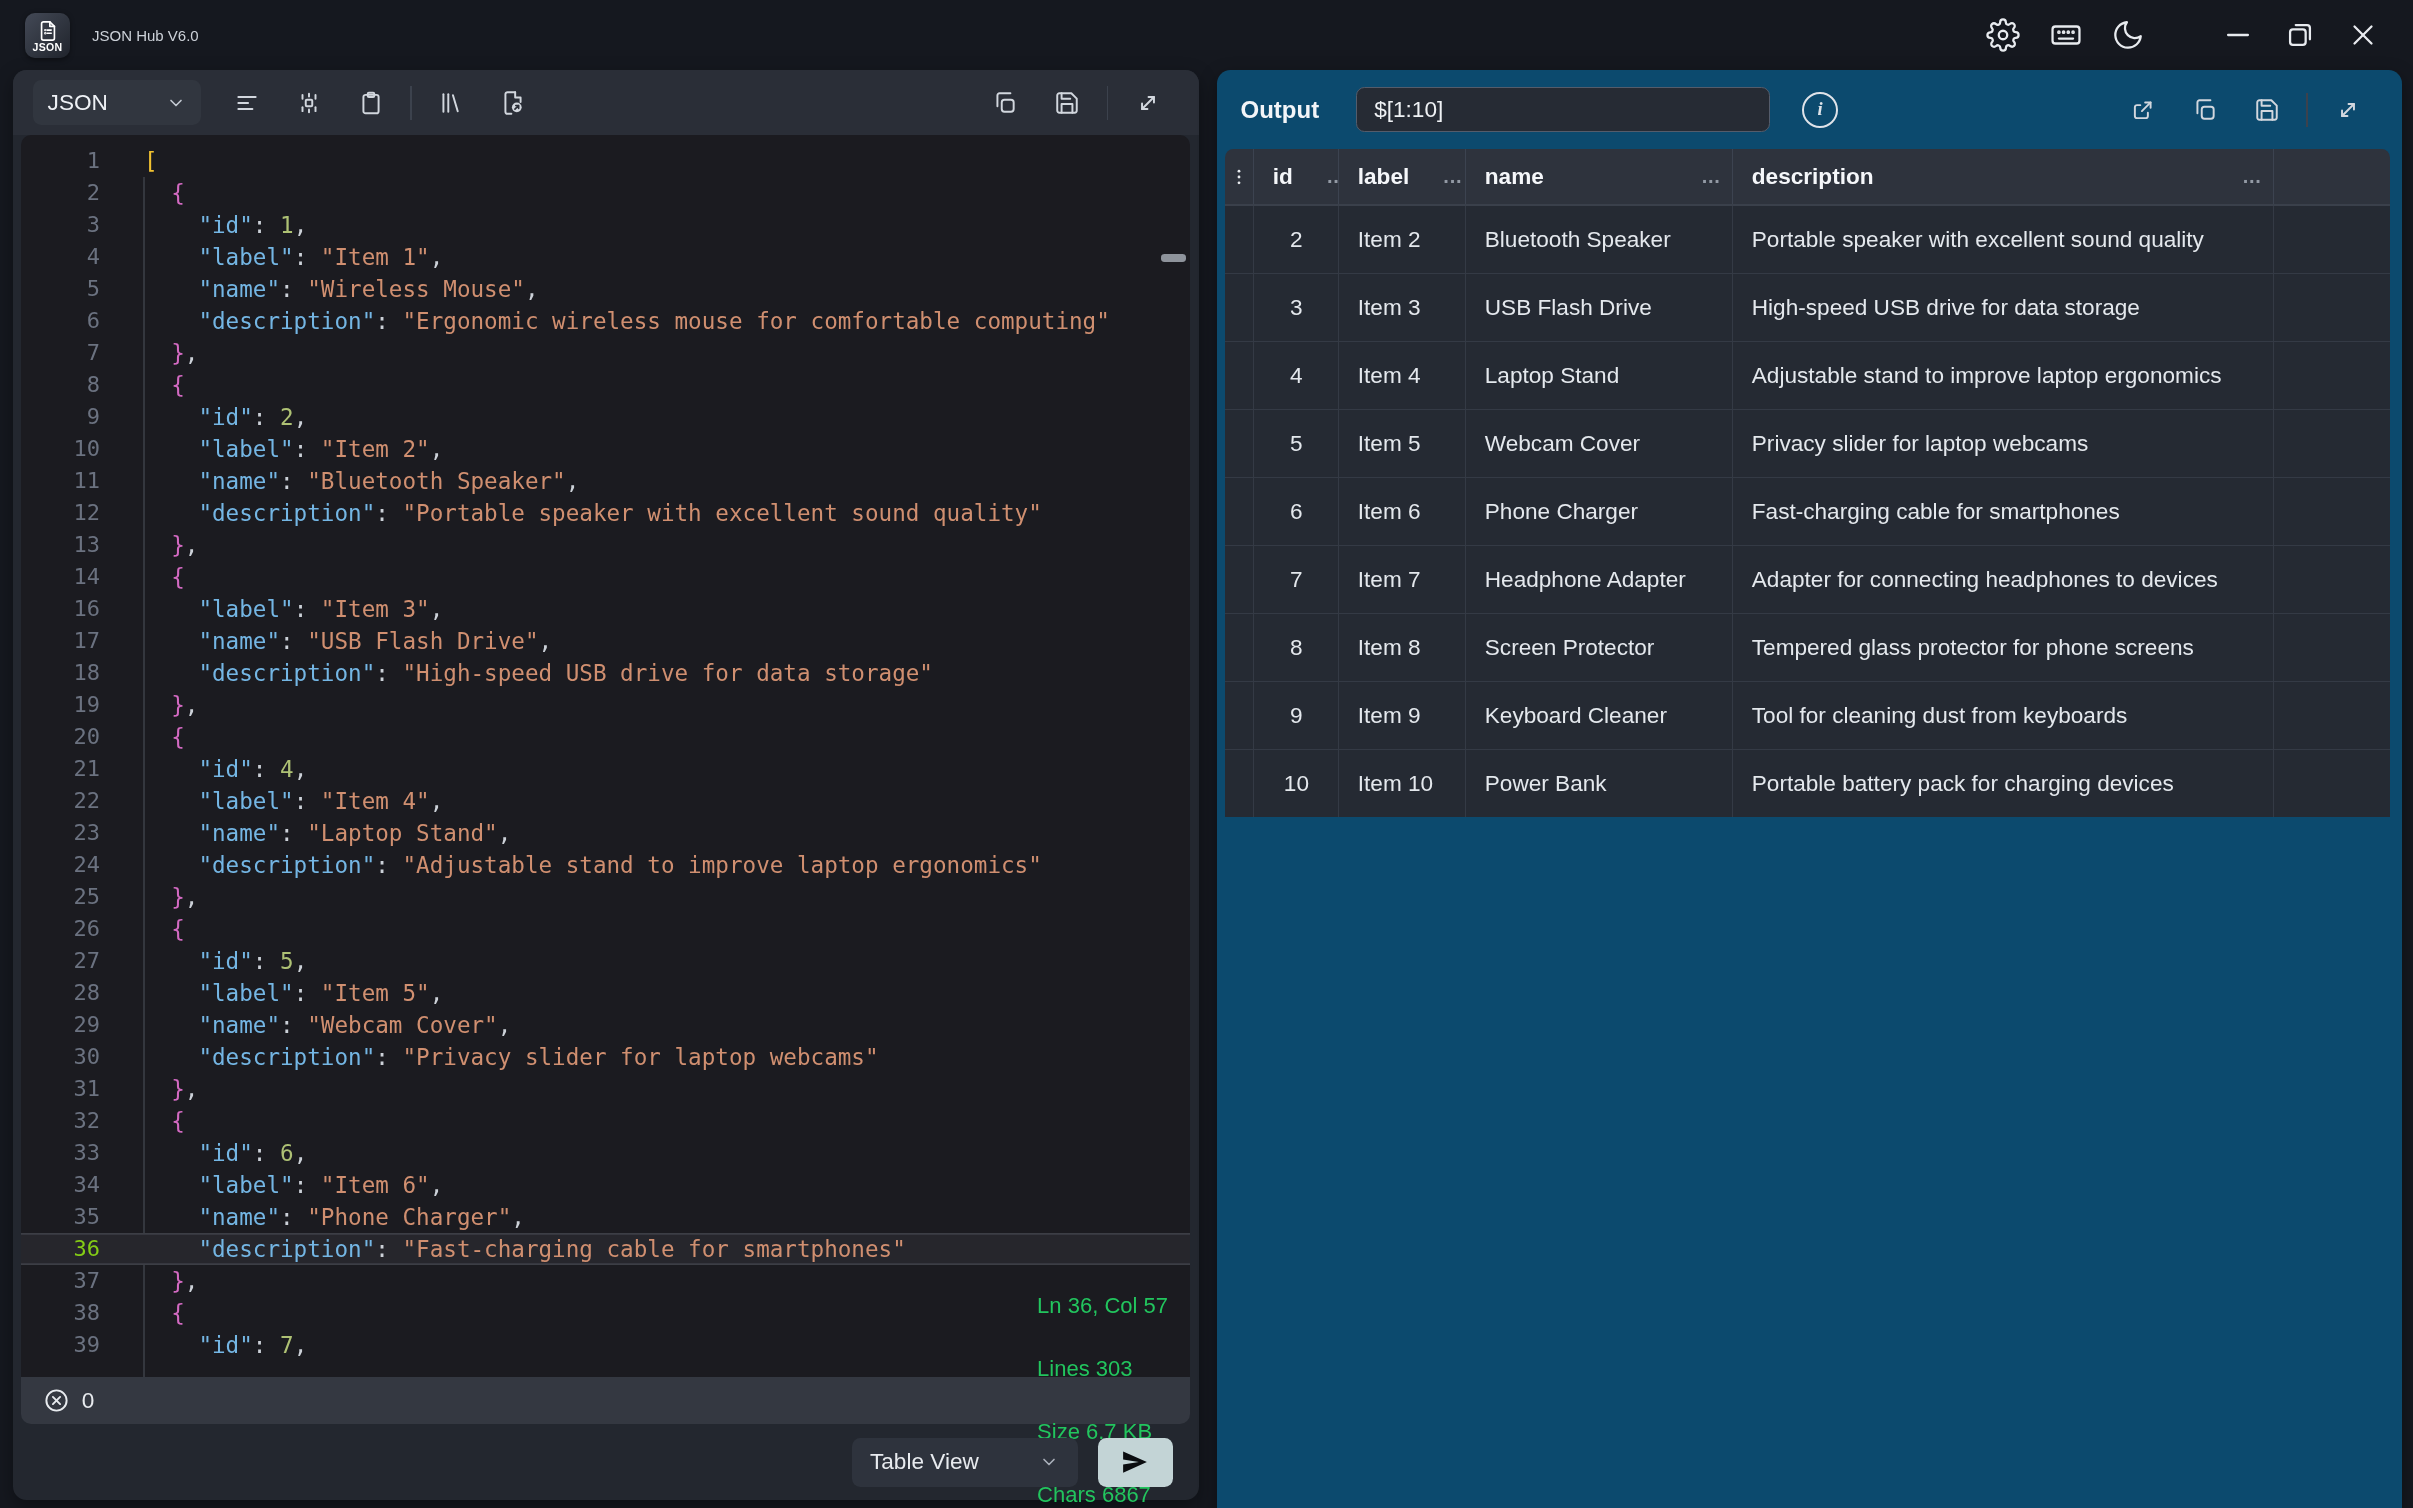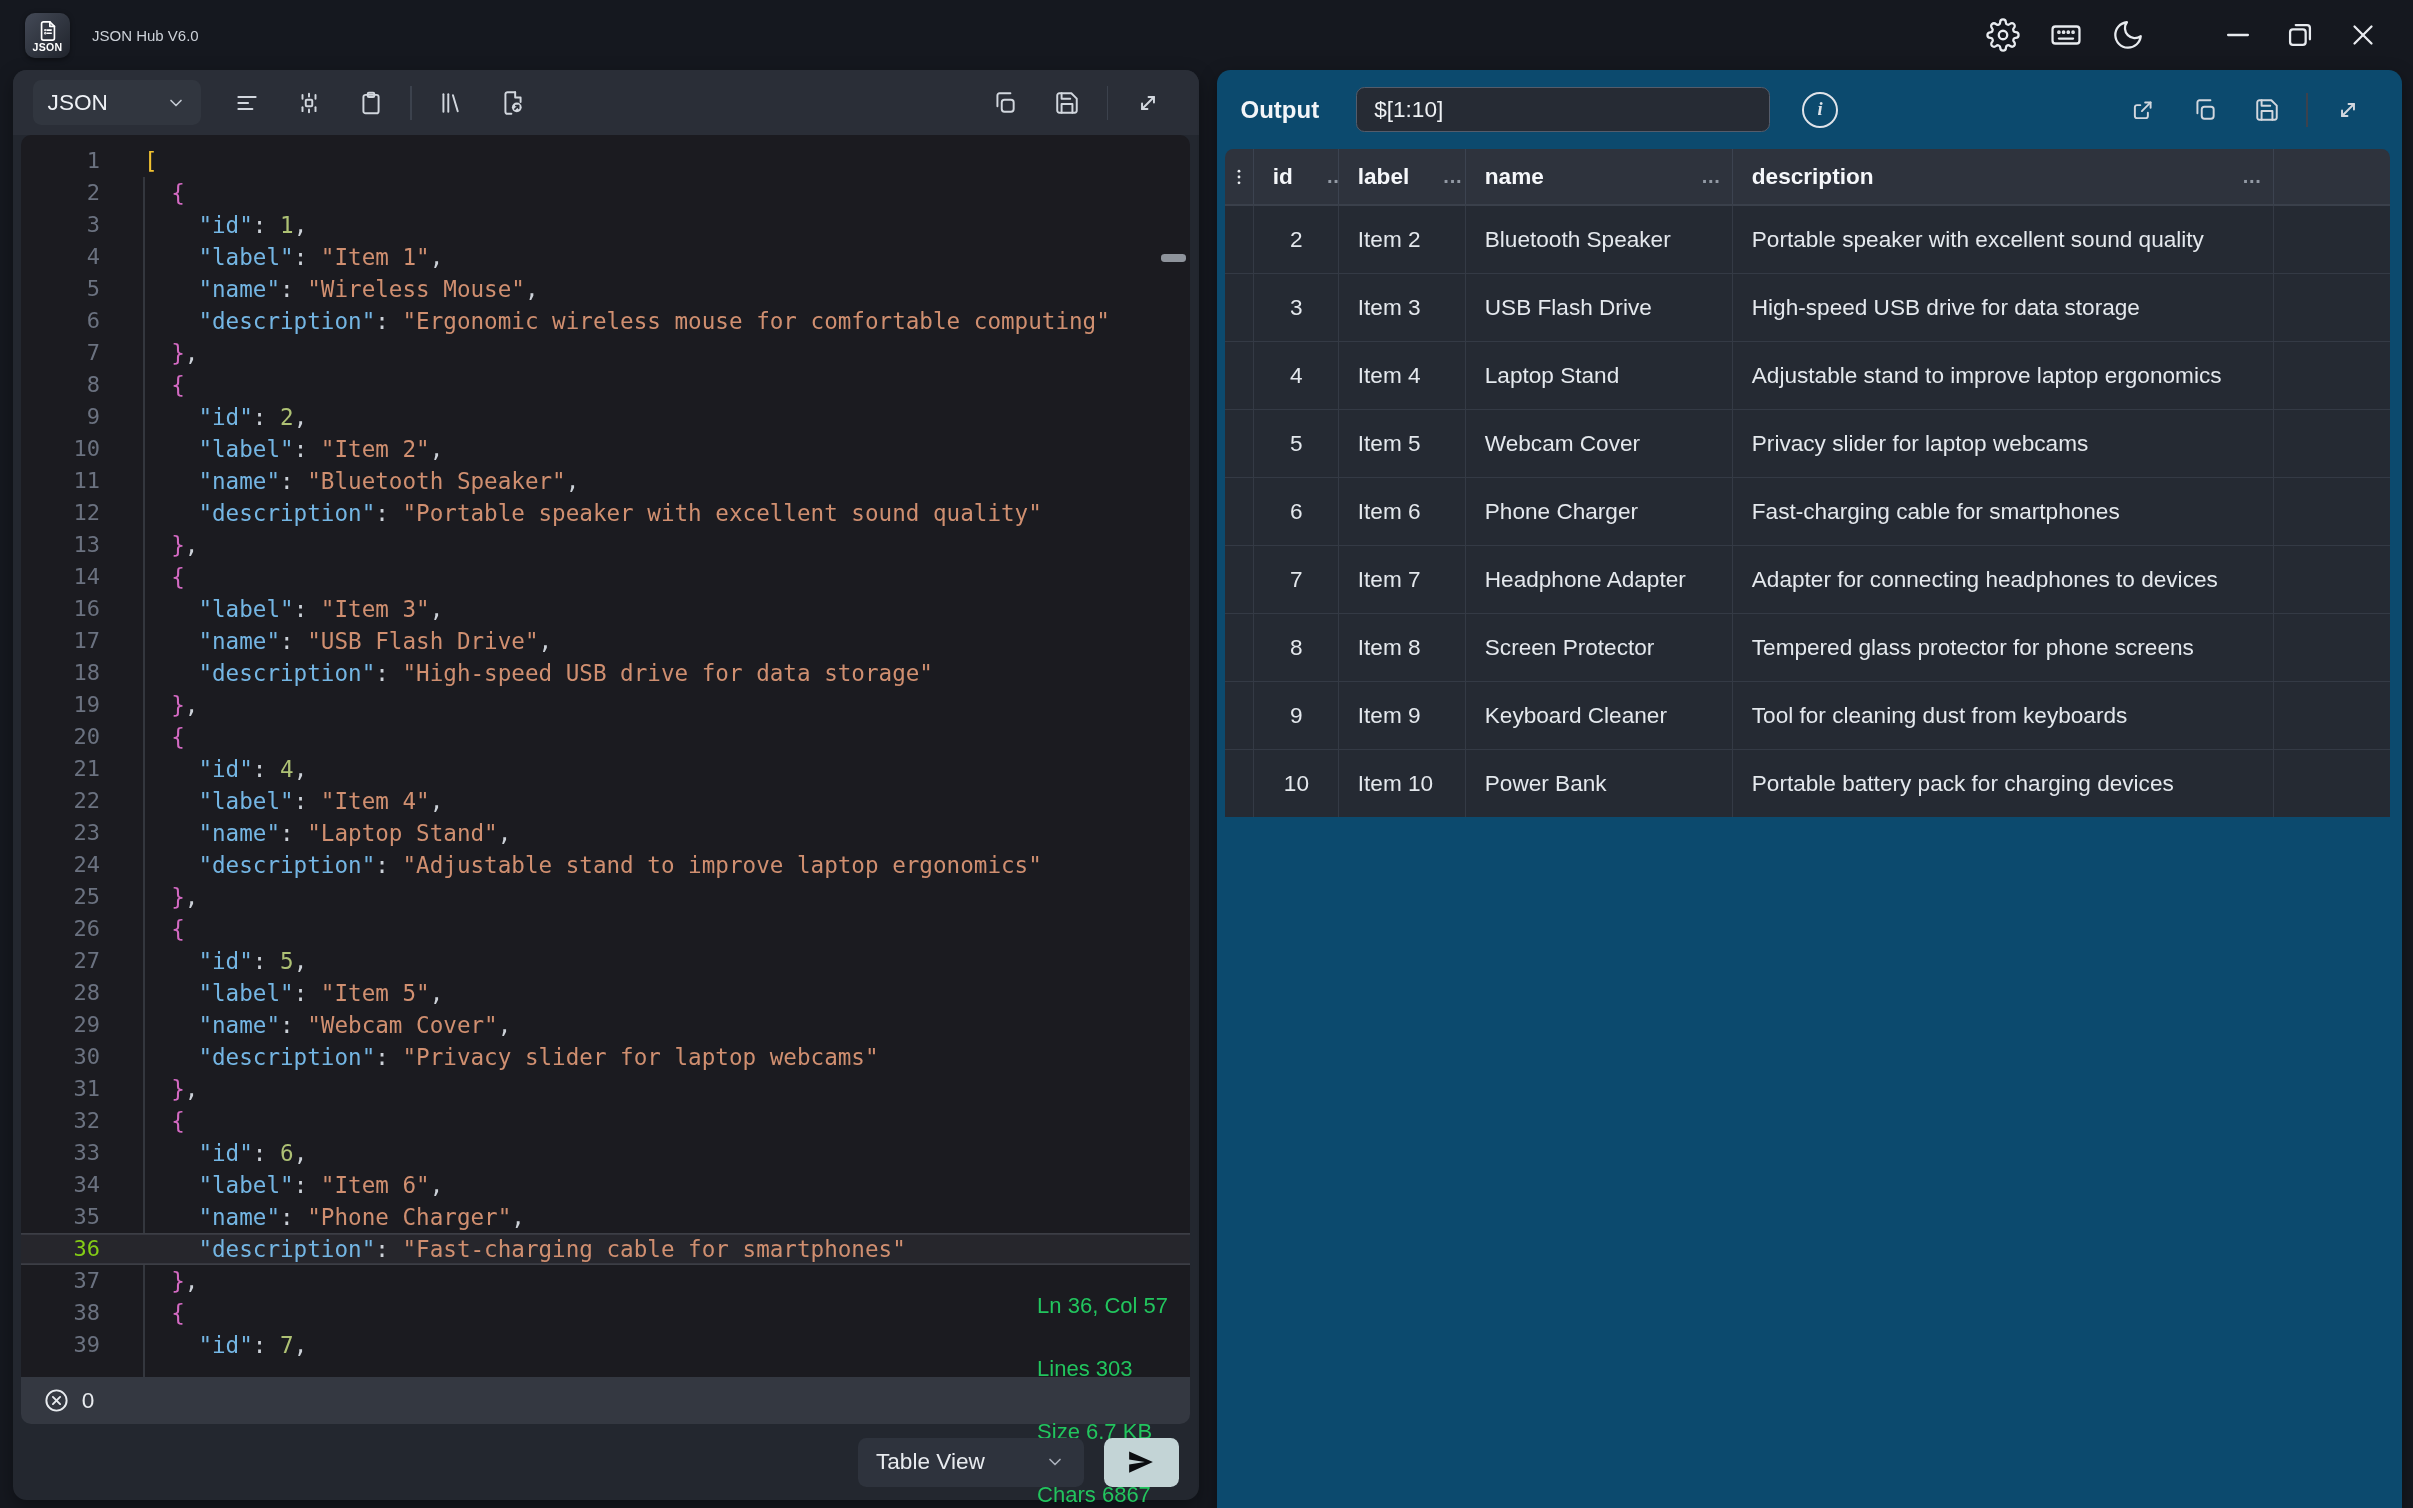--- a/index.html
+++ b/index.html
@@ -57,21 +57,21 @@
   
   .statusbar{position:absolute;left:8.4px;top:1307px;width:1169px;height:47px;background:#343841;
              border-radius:0 0 10px 10px;display:flex;align-items:center;padding:0 22px;box-sizing:border-box;}
   .err-badge{display:flex;align-items:center;gap:11.7px;}
   .err-badge svg{width:27px;height:27px;color:#e8ebef;}
   .err-badge .cnt{font-size:22.6px;color:#e8ebef;}
   .status-right{margin-left:auto;display:flex;gap:37px;font-size:22px;color:#22c55e;flex-direction:column;}
 
   
   .bottom-strip{position:absolute;left:0;top:1354px;width:100%;height:76px;display:flex;align-items:center;
-                justify-content:flex-end;padding-right:20px;box-sizing:border-box;gap:20px;}
+                justify-content:flex-end;padding-right:26px;box-sizing:border-box;gap:20px;}
   .view-select{width:226px;height:49px;background:#2e333d;border-radius:8.4px;display:flex;align-items:center;
                padding:0 18.4px;box-sizing:border-box;}
   .view-select .lbl{font-size:22.6px;color:#e8ebef;}
   .view-select svg{margin-left:auto;width:20px;height:20px;color:#aab0ba;}
   .send-btn{width:75px;height:49px;border-radius:8.4px;background:#c3d4d6;display:flex;align-items:center;
             justify-content:center;}
   .send-btn svg{width:30px;height:30px;}
 
   
   .out-header{display:flex;align-items:center;height:79px;padding:0 23.5px;}

